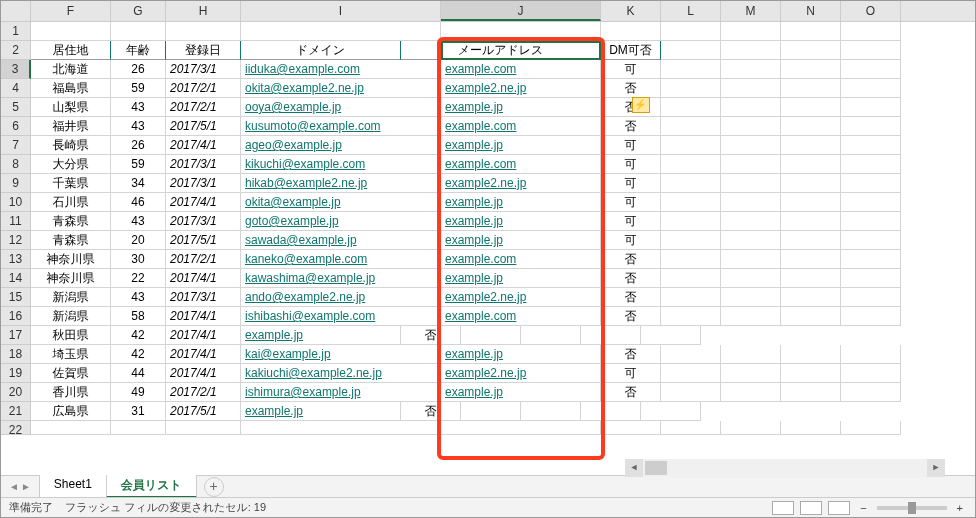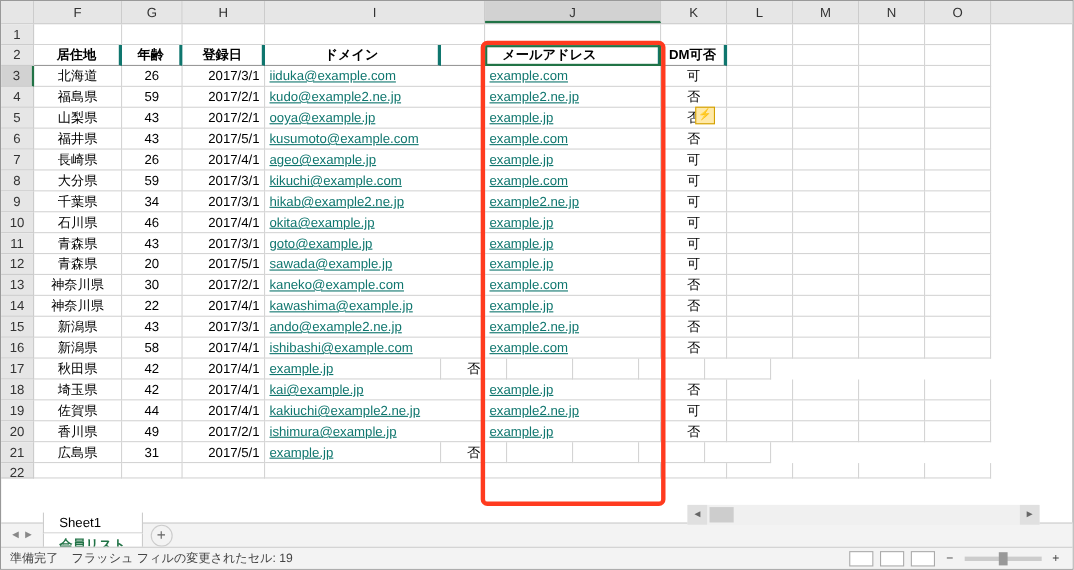--- a/index.html
+++ b/index.html
@@ -5,24 +5,24 @@
 * { box-sizing: border-box; margin: 0; padding: 0; }
 body { font-family: "Meiryo UI", "Yu Gothic", sans-serif; font-size: 12px; background: #fff; width: 976px; height: 518px; overflow: hidden; position: relative; border: 1px solid #999; }
 .grid-area { position: absolute; top: 0; left: 0; right: 0; bottom: 42px; overflow: hidden; }
 .col-headers { display: flex; height: 21px; background: #e6e6e6; border-bottom: 1px solid #ccc; }
 .col-header { border-right: 1px solid #ccc; text-align: center; line-height: 21px; background: #e6e6e6; color: #333; font-size: 12px; }
 .col-header.active { background: #d2d2d2; border-bottom: 2px solid #217346; }
 .row { display: flex; height: 19px; }
 .row-header { width: 30px; border-right: 1px solid #ccc; border-bottom: 1px solid #ccc; text-align: center; line-height: 18px; background: #e6e6e6; color: #333; font-size: 12px; flex-shrink: 0; }
 .row-header.active { background: #d2d2d2; border-right: 2px solid #217346; }
 .cell { border-right: 1px solid #d4d4d4; border-bottom: 1px solid #d4d4d4; padding: 0 4px; line-height: 18px; overflow: hidden; white-space: nowrap; text-overflow: clip; }
-.header-cell { background: #fff; font-weight: bold; text-align: center; border-right: 3px solid #0f766e; border-bottom: 1px solid #999; }
+.header-cell { background: #fff; font-weight: normal; text-align: center; border-right: 1px solid #0f766e; border-bottom: 1px solid #999; }
 .link { color: #0f766e; text-decoration: underline; cursor: pointer; }
 .center { text-align: center; }
-.right { text-align: right; }
+.right { text-align: left; font-style: italic; }
 .c-f { width: 80px; }
 .c-g { width: 55px; }
 .c-h { width: 75px; }
 .c-i { width: 200px; }
 .c-j { width: 160px; }
 .c-k { width: 60px; }
 .c-rest { width: 60px; }
 .row-num { width: 30px; }
 .highlight-box { position: absolute; border: 4px solid #ff3b1f; border-radius: 6px; pointer-events: none; z-index: 10; }
 .sel-box { position: absolute; border: 2px solid #217346; pointer-events: none; z-index: 5; }
@@ -99,21 +99,21 @@
         <div class="cell c-rest"></div>
         <div class="cell c-rest"></div>
         <div class="cell c-rest"></div>
         <div class="cell c-rest"></div>
       </div>
       <div class="row">
         <div class="row-header">4</div>
         <div class="cell c-f center">福島県</div>
         <div class="cell c-g center">59</div>
         <div class="cell c-h right">2017/2/1</div>
-        <div class="cell c-i"><span class="link">kudo@example2.ne.jp</span></div>
+        <div class="cell c-i"><span class="link">okita@example2.ne.jp</span></div>
         <div class="cell c-j"><span class="link">example2.ne.jp</span></div>
         <div class="cell c-k center">否</div>
         <div class="cell c-rest"></div>
         <div class="cell c-rest"></div>
         <div class="cell c-rest"></div>
         <div class="cell c-rest"></div>
       </div>
       <div class="row">
         <div class="row-header">5</div>
         <div class="cell c-f center">山梨県</div>
@@ -350,21 +350,21 @@
   <div class="sel-box" style="top:40px; left:440px; width:160px; height:19px;"></div>
   <div class="smart-tag" style="top:96px; left:631px;">⚡</div>
   <div class="highlight-box" style="top:36px; left:436px; width:168px; height:423px;"></div>
 </div>
 
 <div class="sheet-tabs">
   <div class="tab-nav">
       <span>◄</span>
       <span>►</span>
     </div>
-  <div id="tabs" style="display:flex;flex-direction:column;">
+  <div id="tabs" style="display:flex;">
       <div class="tab">Sheet1</div>
       <div class="tab active">会員リスト</div>
     </div>
   <div class="tab-add">+</div>
   <div class="h-scroll">
     <div class="scroll-btn">◄</div>
     <div class="scroll-track">
         <div class="scroll-thumb"></div>
       </div>
     <div class="scroll-btn">►</div>

